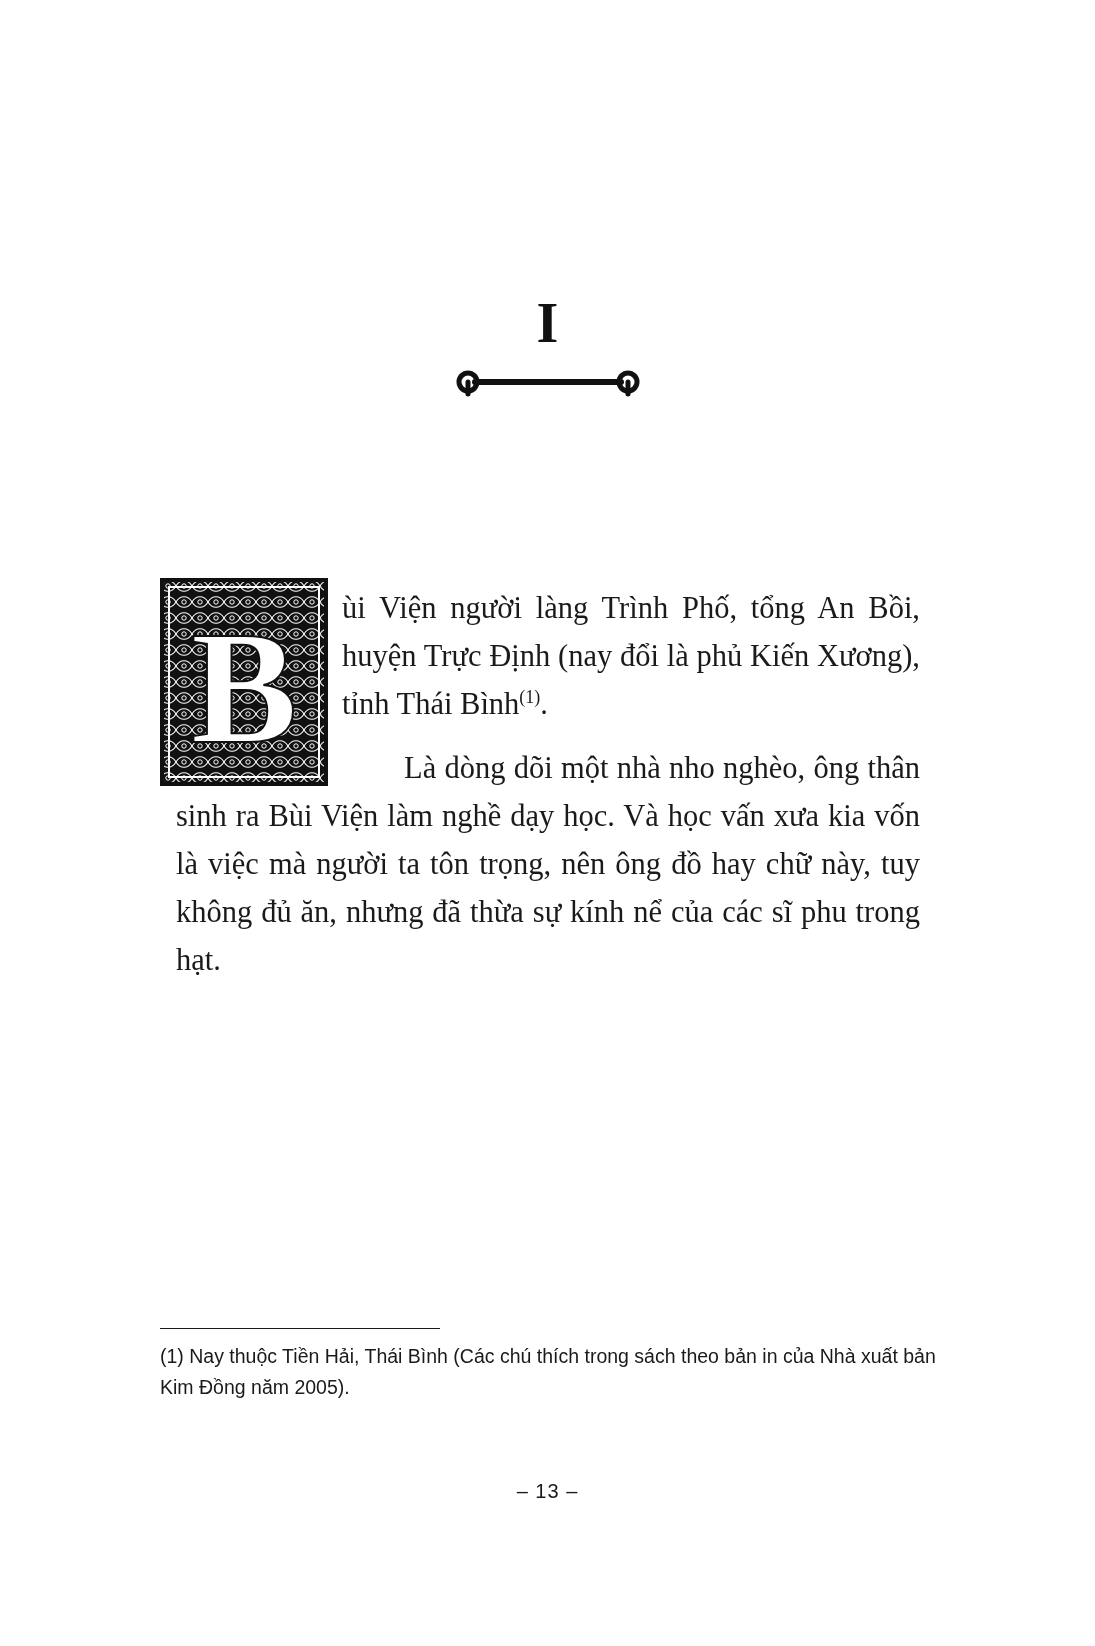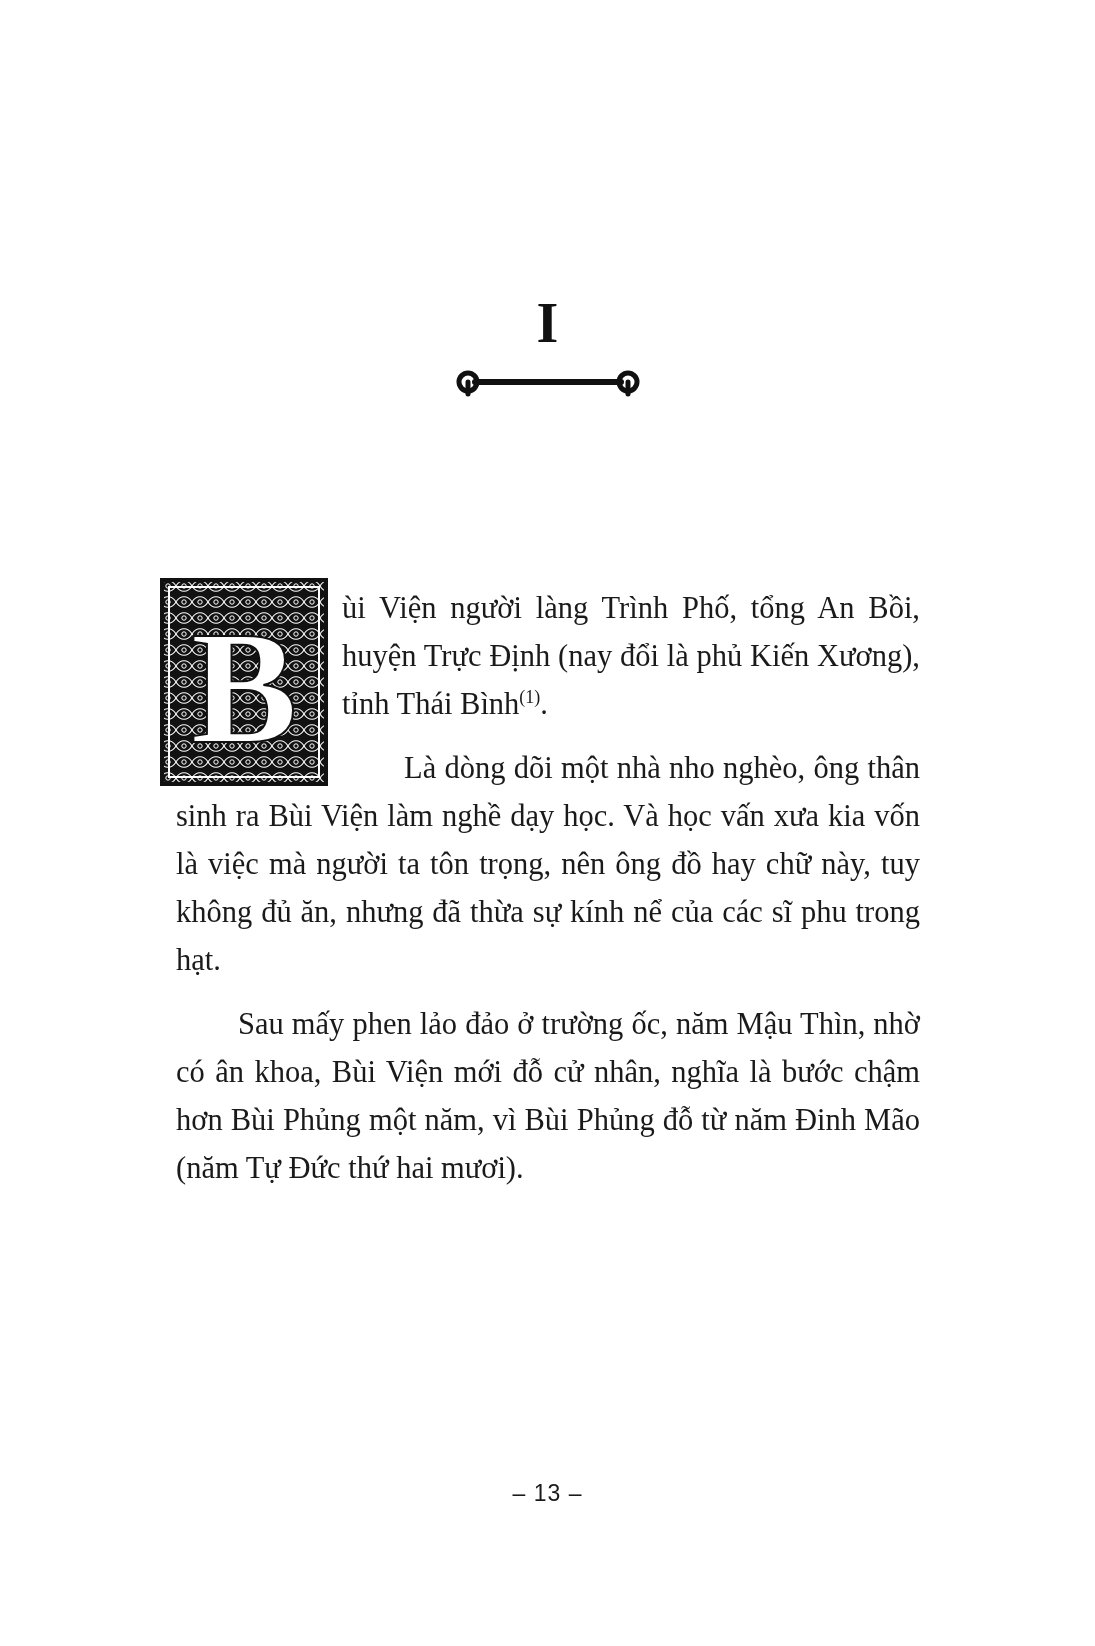--- a/index.html
+++ b/index.html
@@ -109,21 +109,21 @@
   }
 
   
   .folio {
     position: absolute;
     left: 0;
     right: 0;
     top: 1480px;
     text-align: center;
     font-family: "Liberation Sans", sans-serif;
-    font-size: 23px;
+    font-size: 20px;
     letter-spacing: 1px;
     color: #1a1a1a;
   }
 </style>
 </head>
 <body>
 
 <div class="page">
 
   <div class="ornament-block">
@@ -154,20 +154,23 @@
         <rect x="9" y="9" width="150" height="190" fill="none" stroke="#ffffff" stroke-width="2"></rect>
         <text x="84" y="164" text-anchor="middle" font-family="Liberation Serif, serif" font-size="160" font-weight="700" fill="#ffffff" stroke="#111111" stroke-width="2">B</text>
       </svg>
     </div>
 
     <p class="body"><span>ùi Viện người làng Trình Phố, tổng An Bồi, huyện Trực Định (nay đổi là phủ Kiến Xương), tỉnh Thái Bình</span><span class="fn-ref">(1)</span><span>.</span></p>
 
     <p class="body indent">Là dòng dõi một nhà nho nghèo, ông thân sinh ra Bùi Viện làm nghề dạy học. Và học vấn xưa kia vốn là việc mà người ta tôn trọng, nên ông đồ hay chữ này, tuy không đủ ăn, nhưng đã thừa sự kính nể của các sĩ phu trong hạt.</p>
 
 
-    <p class="body indent">Sau mấy phen lảo đảo ở trường ốc, năm Mậu Thìn, nhờ có ân khoa, Bùi Viện mới đỗ cử nhân, nghĩa là bước chậm hơn Bùi Phủng một năm, vì Bùi Phủng đỗ từ năm Đinh Mão (năm Tự Đức thứ hai mươi).</p>
 
   </div>
 
+  <div class="footnote">
+    <div class="footnote-rule"></div>
+    <p class="footnote-text">(1) Nay thuộc Tiền Hải, Thái Bình (Các chú thích trong sách theo bản in của Nhà xuất bản Kim Đồng năm 2005).</p>
+  </div>
 
   <div class="folio">– 13 –</div>
 
 </div>
 
 </body></html>

